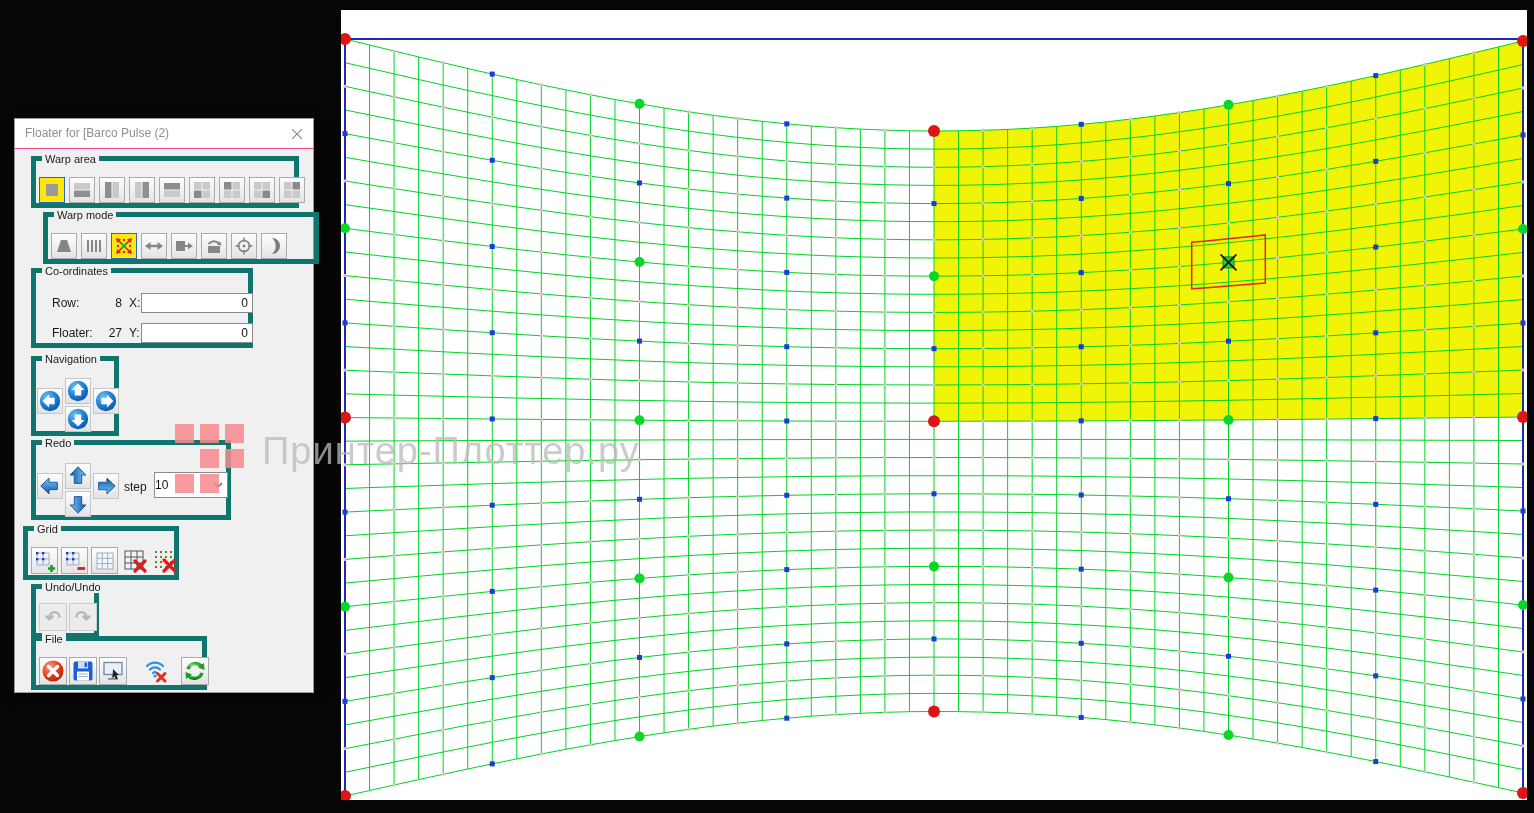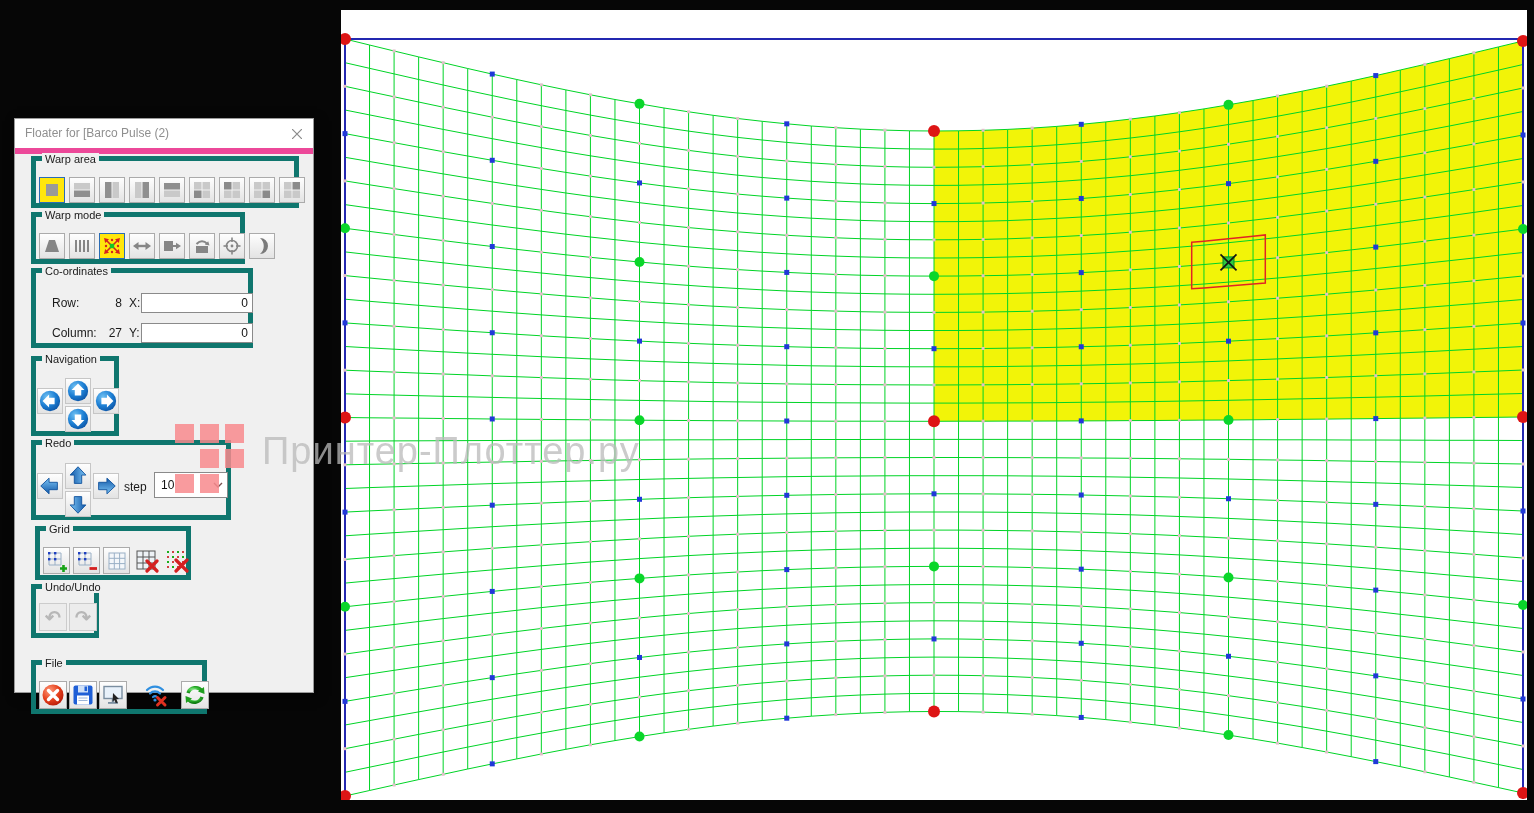--- a/index.html
+++ b/index.html
@@ -11,42 +11,42 @@
   .main-titlebar{position:absolute;left:0;top:0;width:100%;height:27px;background:#fff;z-index:6;}
   .main-title-icon{position:absolute;left:9px;top:7px;width:14px;height:14px;}
   .main-title-text{position:absolute;left:31px;top:0;line-height:27px;font-size:13px;color:#16213d;white-space:nowrap;}
   .win-controls{position:absolute;right:2px;top:0;height:27px;display:flex;}
   .win-btn{width:46px;height:27px;display:flex;align-items:center;justify-content:center;}
   .warp-canvas{position:absolute;left:0;top:0;width:1186px;height:790px;}
 
   
   .floater{position:absolute;left:14px;top:118px;width:300px;height:575px;background:#f0f0f0;
            border:1px solid #9a9a9a;box-shadow:3px 3px 10px rgba(0,0,0,.55);z-index:10;box-sizing:border-box;}
-  .fl-titlebar{position:absolute;left:0;top:0;width:100%;height:29px;background:#fff;border-bottom:6px solid #ec4899;}
+  .fl-titlebar{position:absolute;left:0;top:0;width:100%;height:29px;background:#fff;border-bottom:1px solid #ec4899;}
   .fl-title{position:absolute;left:10px;top:0;line-height:29px;font-size:12px;color:#8f8f8f;white-space:nowrap;}
   .fl-close{position:absolute;right:8px;top:7px;width:16px;height:16px;display:flex;align-items:center;justify-content:center;}
 
   .grp{position:absolute;border:5px solid #0f766e;box-sizing:border-box;}
   .grp .lbl{position:absolute;top:-8px;left:6px;background:#f0f0f0;padding:0 3px;font-size:11px;color:#1a1a1a;white-space:nowrap;}
 
   .tbtn{position:absolute;width:26px;height:26px;box-sizing:border-box;border:1px solid #ababab;
         background:linear-gradient(#fefefe,#e3e3e3);display:flex;align-items:center;justify-content:center;padding:0;}
   .tbtn.sel{border:1px solid #2a6cb5;background:#ffe70c;}
   .tbtn.flat{border:none;background:transparent;}
   .tbtn.dis{background:#ececec;border-color:#cccccc;}
   .glyph{font-size:19px;line-height:1;color:#b7b7b7;font-weight:bold;}
 
   .coord-row{position:absolute;left:16px;width:210px;height:20px;font-size:12px;color:#1a1a1a;}
   .coord-lab{position:absolute;left:0;top:3px;}
   .coord-val{position:absolute;left:44px;width:26px;top:3px;text-align:right;}
   .axis-lab{position:absolute;left:77px;top:3px;}
   .numin{position:absolute;left:89px;top:0;width:112px;height:20px;box-sizing:border-box;border:1px solid #8a8a8a;
          background:#fff;font-size:12px;text-align:right;padding:0 4px;font-family:"Liberation Sans",sans-serif;color:#111;}
   .drop{position:absolute;border:1px solid #8a8a8a;background:#fff;display:flex;align-items:center;box-sizing:border-box;}
-  .drop .val{flex:1;padding-left:6px;font-size:12px;color:#111;}
+  .drop .val{flex:1;font-size:12px;color:#111;}
   .drop .chev{width:18px;display:flex;align-items:center;justify-content:center;}
   .steplab{position:absolute;font-size:12px;color:#1a1a1a;}
 
   
   .wm{position:absolute;z-index:50;pointer-events:none;}
   .wm-logo{left:175px;top:424px;width:80px;height:76px;}
   .wm-sq{position:absolute;width:19px;height:19px;background:#f8898d;opacity:.85;}
   .wm-text{left:262px;top:430px;font-size:38px;color:#bababa;opacity:.75;letter-spacing:1px;white-space:nowrap;}
 </style>
 </head>
@@ -669,21 +669,21 @@
     <button class="tbtn" style="left:243px;top:16px">
       <svg width="18" height="18" viewBox="0 0 18 18">
           <rect x="1" y="1" width="7.5" height="7.5" fill="#c9c9c9"></rect>
           <rect x="9.5" y="1" width="7.5" height="7.5" fill="#8a8a8a"></rect>
           <rect x="1" y="9.5" width="7.5" height="7.5" fill="#c9c9c9"></rect>
           <rect x="9.5" y="9.5" width="7.5" height="7.5" fill="#c9c9c9"></rect>
         </svg>
       </button>
   </div>
 
-  <div class="grp" style="left:16px;top:93px;width:214px;height:52px">
+  <div class="grp" style="left:28px;top:93px;width:276px;height:52px">
     <span class="lbl">Warp mode</span>
     <button class="tbtn" style="left:3px;top:16px">
       <svg width="20" height="20" viewBox="0 0 20 20">
           <polygon points="3,16 17,16 13,4 7,4" fill="#868686"></polygon>
         </svg>
       </button>
     <button class="tbtn" style="left:33px;top:16px">
       <svg width="20" height="20" viewBox="0 0 20 20">
           <rect x="3" y="4" width="2" height="12" fill="#868686"></rect>
           <rect x="7" y="4" width="2" height="12" fill="#868686"></rect>
@@ -754,21 +754,21 @@
 
   <div class="grp" style="left:16px;top:149px;width:222px;height:80px">
     <span class="lbl">Co-ordinates</span>
     <div class="coord-row" style="top:20px">
       <span class="coord-lab">Row:</span>
       <span class="coord-val">8</span>
       <span class="axis-lab">X:</span>
       <input class="numin" value="0" style="">
     </div>
     <div class="coord-row" style="top:50px">
-      <span class="coord-lab">Column:</span>
+      <span class="coord-lab">Floater:</span>
       <span class="coord-val">27</span>
       <span class="axis-lab">Y:</span>
       <input class="numin" value="0" style="">
     </div>
   </div>
 
   <div class="grp" style="left:16px;top:237px;width:88px;height:80px">
     <span class="lbl">Navigation</span>
     <button class="tbtn" style="left:1px;top:27px;border-color:#c6c6c6">
       <svg width="24" height="24" viewBox="0 0 26 26">
@@ -822,21 +822,21 @@
     <div class="drop" style="left:118px;top:27px;width:74px;height:26px">
       <span class="val">10</span>
       <span class="chev">
         <svg width="10" height="6" viewBox="0 0 10 6">
             <path d="M1 1 L5 5 L9 1" fill="none" stroke="#7a5050" stroke-width="1.4"></path>
           </svg>
       </span>
     </div>
   </div>
 
-  <div class="grp" style="left:20px;top:407px;width:156px;height:54px">
+  <div class="grp" style="left:8px;top:407px;width:156px;height:54px">
     <span class="lbl">Grid</span>
     <button class="tbtn" style="left:3px;top:16px;width:27px;height:27px">
       <svg width="22" height="22" viewBox="0 0 22 22">
           <path d="M3 3 H15 M3 9 H15 M3 15 H15 M3 3 V15 M9 3 V15 M15 3 V15" stroke="#9ab0c6" stroke-width="1"></path>
           <g fill="#2040c0">
             <rect x="2" y="2" width="2.4" height="2.4"></rect>
             <rect x="8" y="2" width="2.4" height="2.4"></rect>
             <rect x="2" y="8" width="2.4" height="2.4"></rect>
             <rect x="8" y="8" width="2.4" height="2.4"></rect>
           </g>
@@ -896,21 +896,21 @@
   <div class="grp" style="left:16px;top:465px;width:68px;height:54px">
     <span class="lbl">Undo/Undo</span>
     <button class="tbtn dis" style="left:3px;top:14px;width:28px;height:28px">
       <span class="glyph">↶</span>
       </button>
     <button class="tbtn dis" style="left:33px;top:14px;width:28px;height:28px">
       <span class="glyph">↷</span>
       </button>
   </div>
 
-  <div class="grp" style="left:16px;top:541px;width:176px;height:54px">
+  <div class="grp" style="left:16px;top:517px;width:176px;height:54px">
     <span class="lbl">File</span>
     <button class="tbtn" style="left:3px;top:16px;width:28px;height:28px">
       <svg width="24" height="24" viewBox="0 0 24 24">
           <circle cx="12" cy="12" r="10.5" fill="url(#redGrad)"></circle>
           <path d="M7.5 7.5 L16.5 16.5 M16.5 7.5 L7.5 16.5" stroke="#fff" stroke-width="3.4" stroke-linecap="round"></path>
         </svg>
       </button>
     <button class="tbtn" style="left:33px;top:16px;width:28px;height:28px">
       <svg width="24" height="24" viewBox="0 0 24 24">
           <rect x="2.5" y="2.5" width="19" height="19" rx="2" fill="#1f5fd6"></rect>

